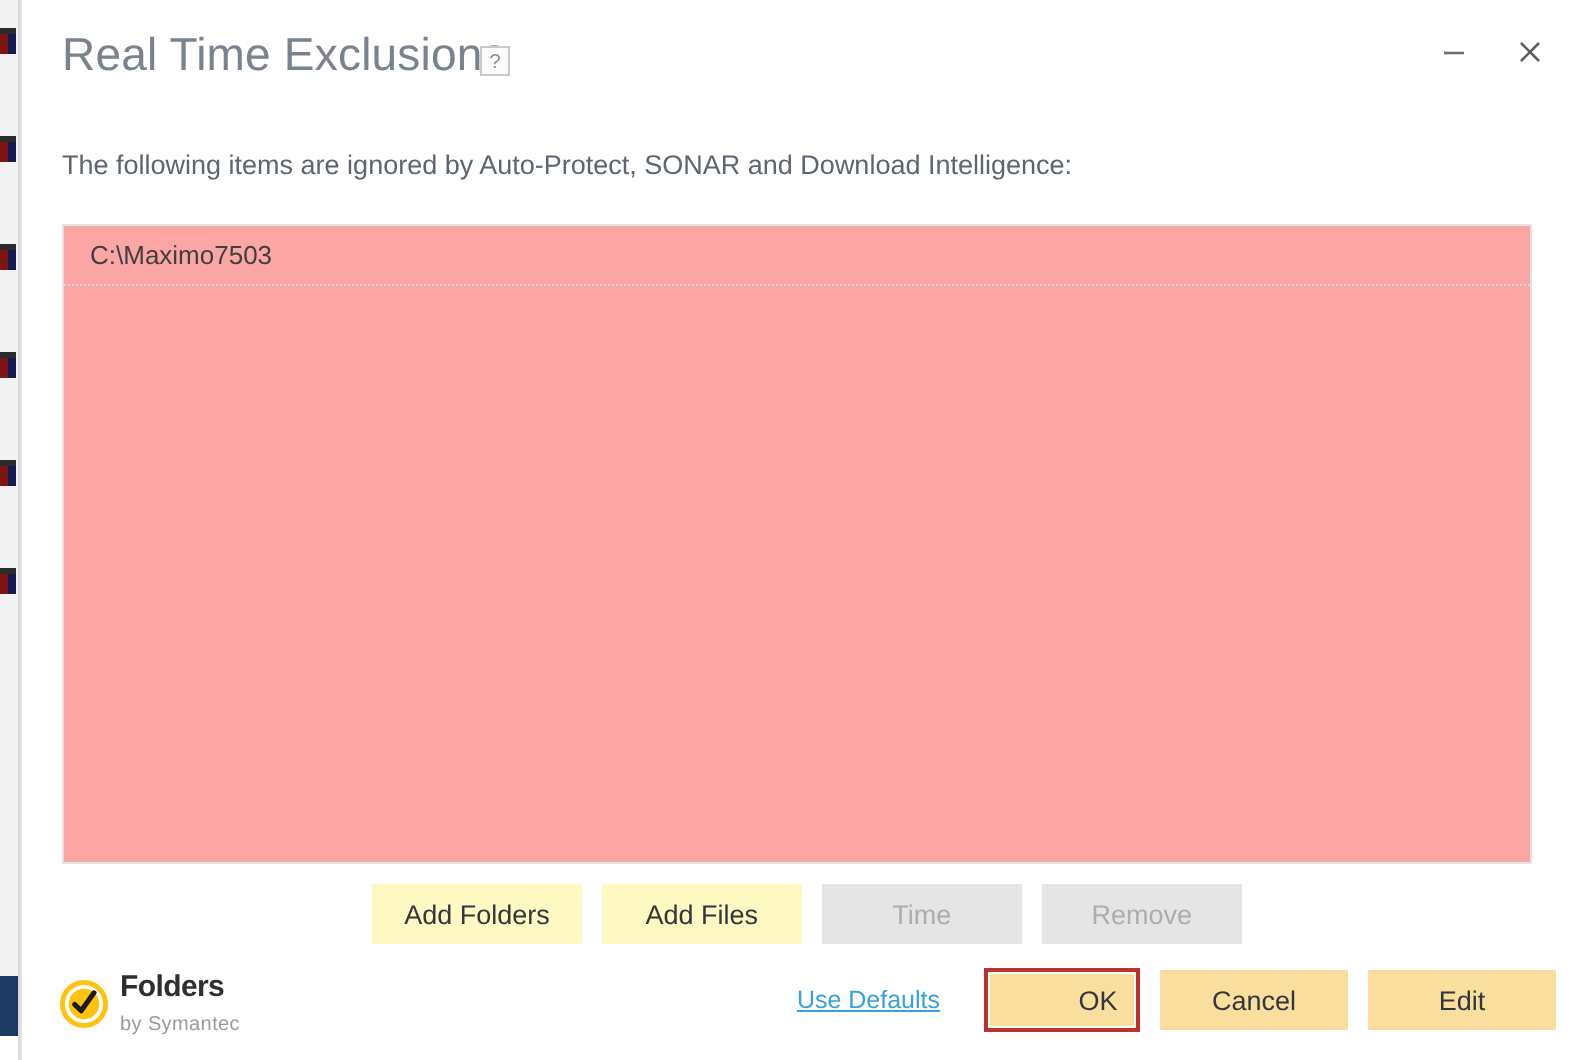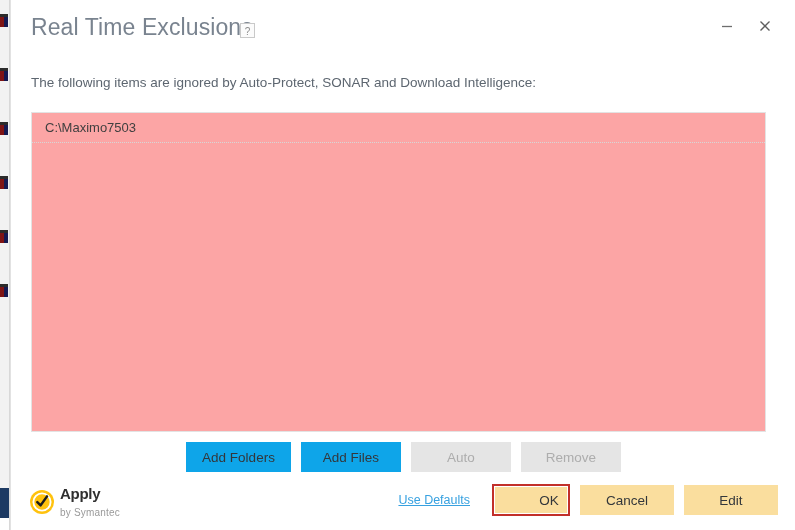--- a/index.html
+++ b/index.html
@@ -160,21 +160,21 @@
     gap: 10px;
   }
   .btn {
     height: 30px;
     min-width: 100px;
     padding: 0 16px;
     border: none;
     font-family: "Liberation Sans", sans-serif;
     font-size: 13.5px;
     color: #33373b;
-    background: #0ea5e9;
+    background: #fef9c3;
     cursor: pointer;
     box-sizing: border-box;
     display: flex;
     align-items: center;
     justify-content: center;
   }
   .btn.disabled {
     background: #e5e5e5;
     color: #adadad;
     cursor: default;
@@ -314,34 +314,34 @@
 
   <div id="description">The following items are ignored by Auto-Protect, SONAR and Download Intelligence:</div>
 
   <div id="exclusion-list">
     <div class="list-row">C:\Maximo7503</div>
   </div>
 
   <div id="action-buttons">
     <div class="btn">Add Folders</div>
     <div class="btn">Add Files</div>
-    <div class="btn disabled">Auto</div>
+    <div class="btn disabled">Time</div>
     <div class="btn disabled">Remove</div>
   </div>
 
   <div id="footer">
 
     <div id="norton-logo">
       <svg id="norton-mark" viewBox="0 0 26 26" aria-hidden="true">
         <circle cx="13" cy="13" r="12" fill="#ffc20e"></circle>
         <circle cx="13" cy="13" r="8.6" fill="none" stroke="#ffffff" stroke-width="1.9"></circle>
         <path d="M8.3 13.2 L11.6 16.4 L18.0 7.4" fill="none" stroke="#1b1b1b" stroke-width="2.5" stroke-linecap="round" stroke-linejoin="round"></path>
       </svg>
       <div id="norton-wordmark">
-        <span id="norton-name">Apply</span>
+        <span id="norton-name">Folders</span>
         <span id="norton-sub">by Symantec</span>
       </div>
     </div>
 
     <div id="footer-actions">
       <span id="use-defaults-link">Use Defaults</span>
       <div class="footer-btn focused">OK</div>
       <div class="footer-btn">Cancel</div>
       <div class="footer-btn">Edit</div>
     </div>

